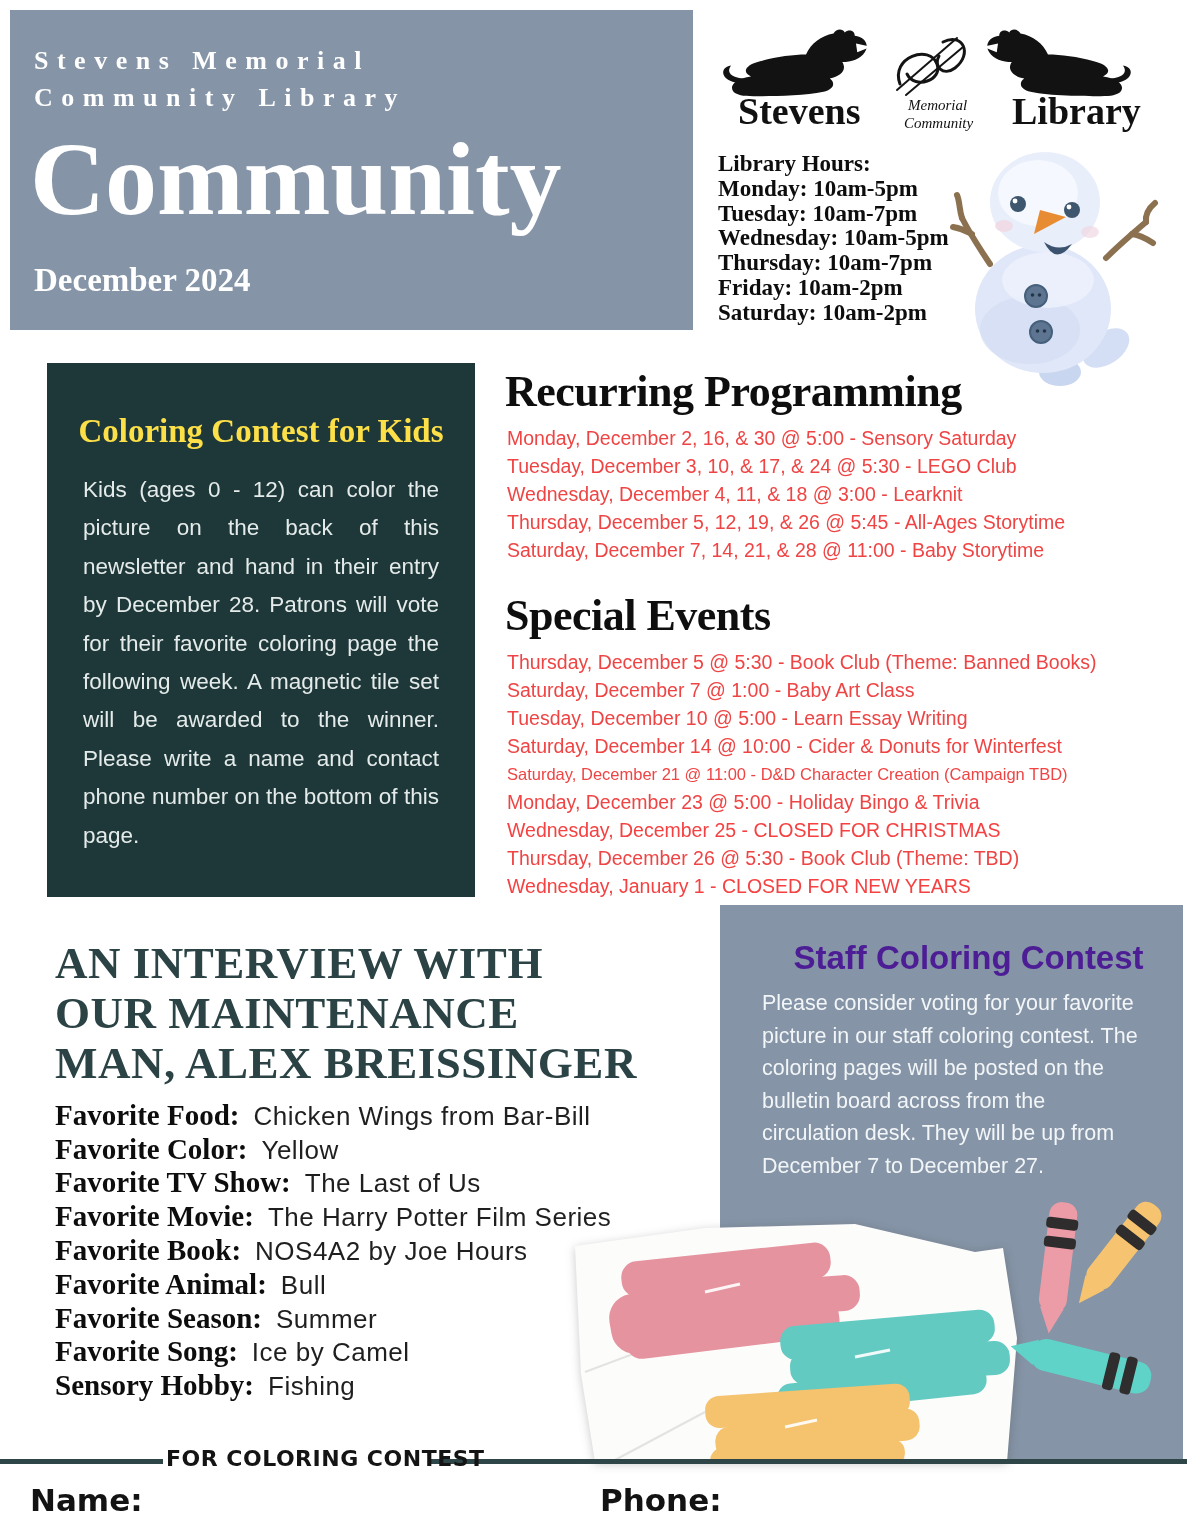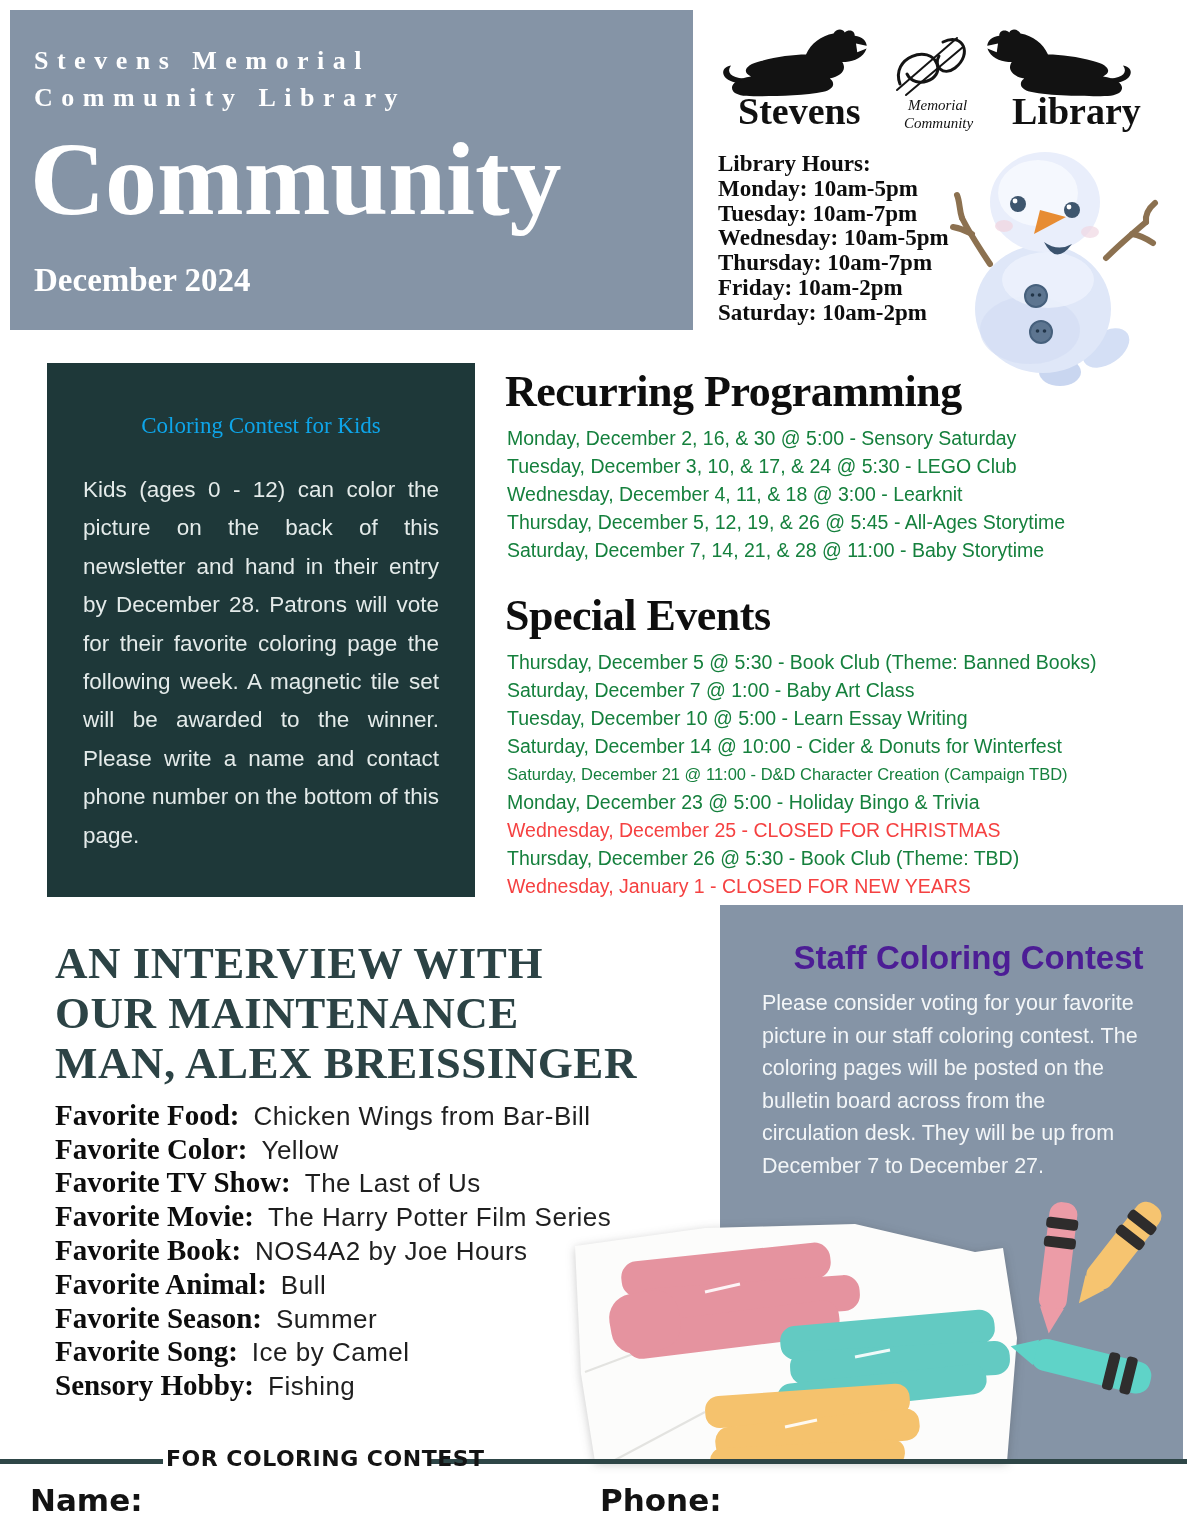--- a/index.html
+++ b/index.html
@@ -20,32 +20,32 @@
   
   .logo{left:712px;top:20px;width:430px;height:120px;}
   .hours{left:718px;top:152px;width:300px;color:#0d0d0d;
       font-family:"Liberation Serif",serif;font-weight:bold;
       font-size:23px;line-height:24.8px;}
   .snowman{left:948px;top:146px;width:220px;height:240px;}
 
   
   .kids-panel{left:47px;top:363px;width:428px;height:534px;background:#1e3839;}
   .kids-title{position:absolute;left:0;top:50px;width:100%;text-align:center;
-      font-family:"Liberation Serif",serif;font-weight:normal;font-size:23px;color:#0ea5e9;}
+      font-family:"Liberation Serif",serif;font-weight:bold;font-size:33px;color:#fde047;}
   .kids-body{position:absolute;left:36px;right:36px;top:108px;
       font-size:22.5px;line-height:38.4px;text-align:justify;color:#e4ebea;}
 
   
   .sec-heading{font-family:"Liberation Serif",serif;font-weight:bold;font-size:44px;
       color:#0e0e0e;letter-spacing:-0.5px;white-space:nowrap;}
   .rec-heading{left:505px;top:366px;}
   .rec-list{left:507px;top:424px;}
   .spec-heading{left:505px;top:590px;}
   .spec-list{left:507px;top:648px;}
-  .event-line{font-size:19.5px;line-height:28px;color:#15803d;white-space:nowrap;}
+  .event-line{font-size:19.5px;line-height:28px;color:#ef4444;white-space:nowrap;}
   .event-line.small{font-size:16.5px;}
   .event-line.closed{color:#f54141;}
 
   
   .int-heading{left:55px;top:938px;font-family:"Liberation Serif",serif;font-weight:bold;
       font-size:45px;line-height:50px;color:#2c4345;letter-spacing:0.5px;}
   .favorites{left:55px;top:1098px;}
   .fav-row{display:flex;align-items:flex-end;height:33.8px;white-space:nowrap;}
   .fav-label{font-family:"Liberation Serif",serif;font-weight:bold;font-size:29px;color:#0d0d0d;}
   .fav-value{font-size:26px;color:#1f1f1f;margin-left:14px;letter-spacing:0.5px;margin-top:45px;}

